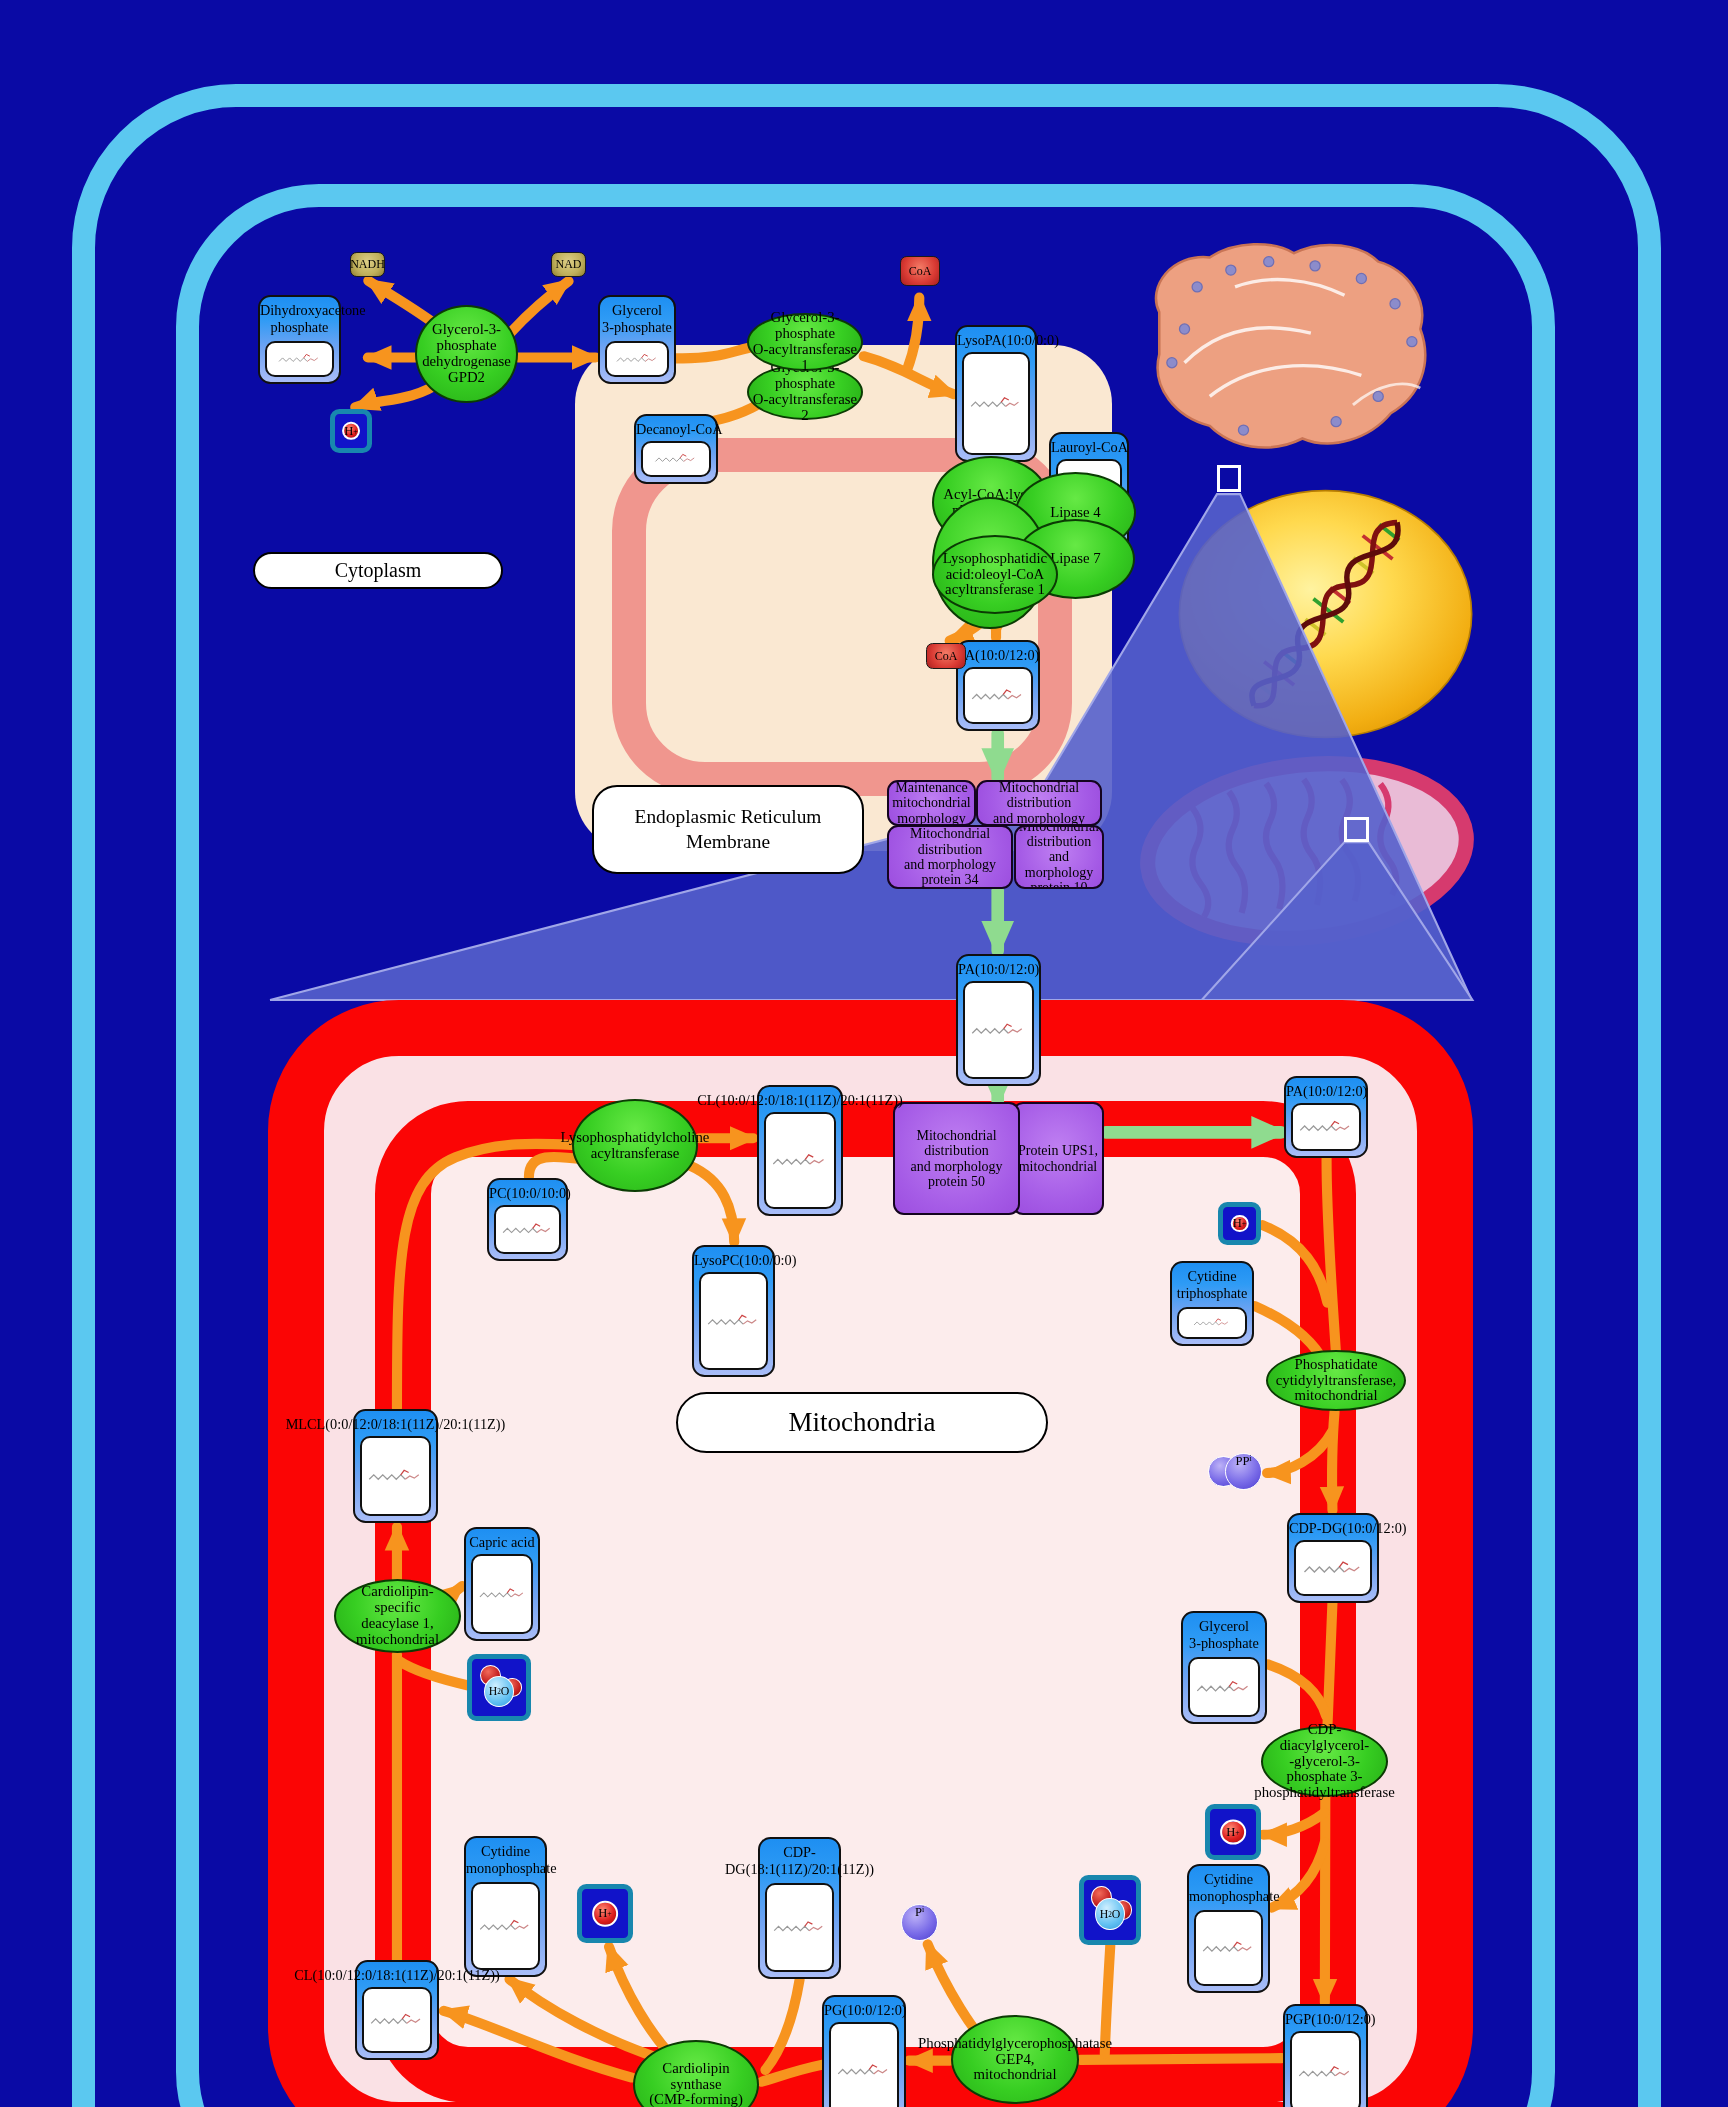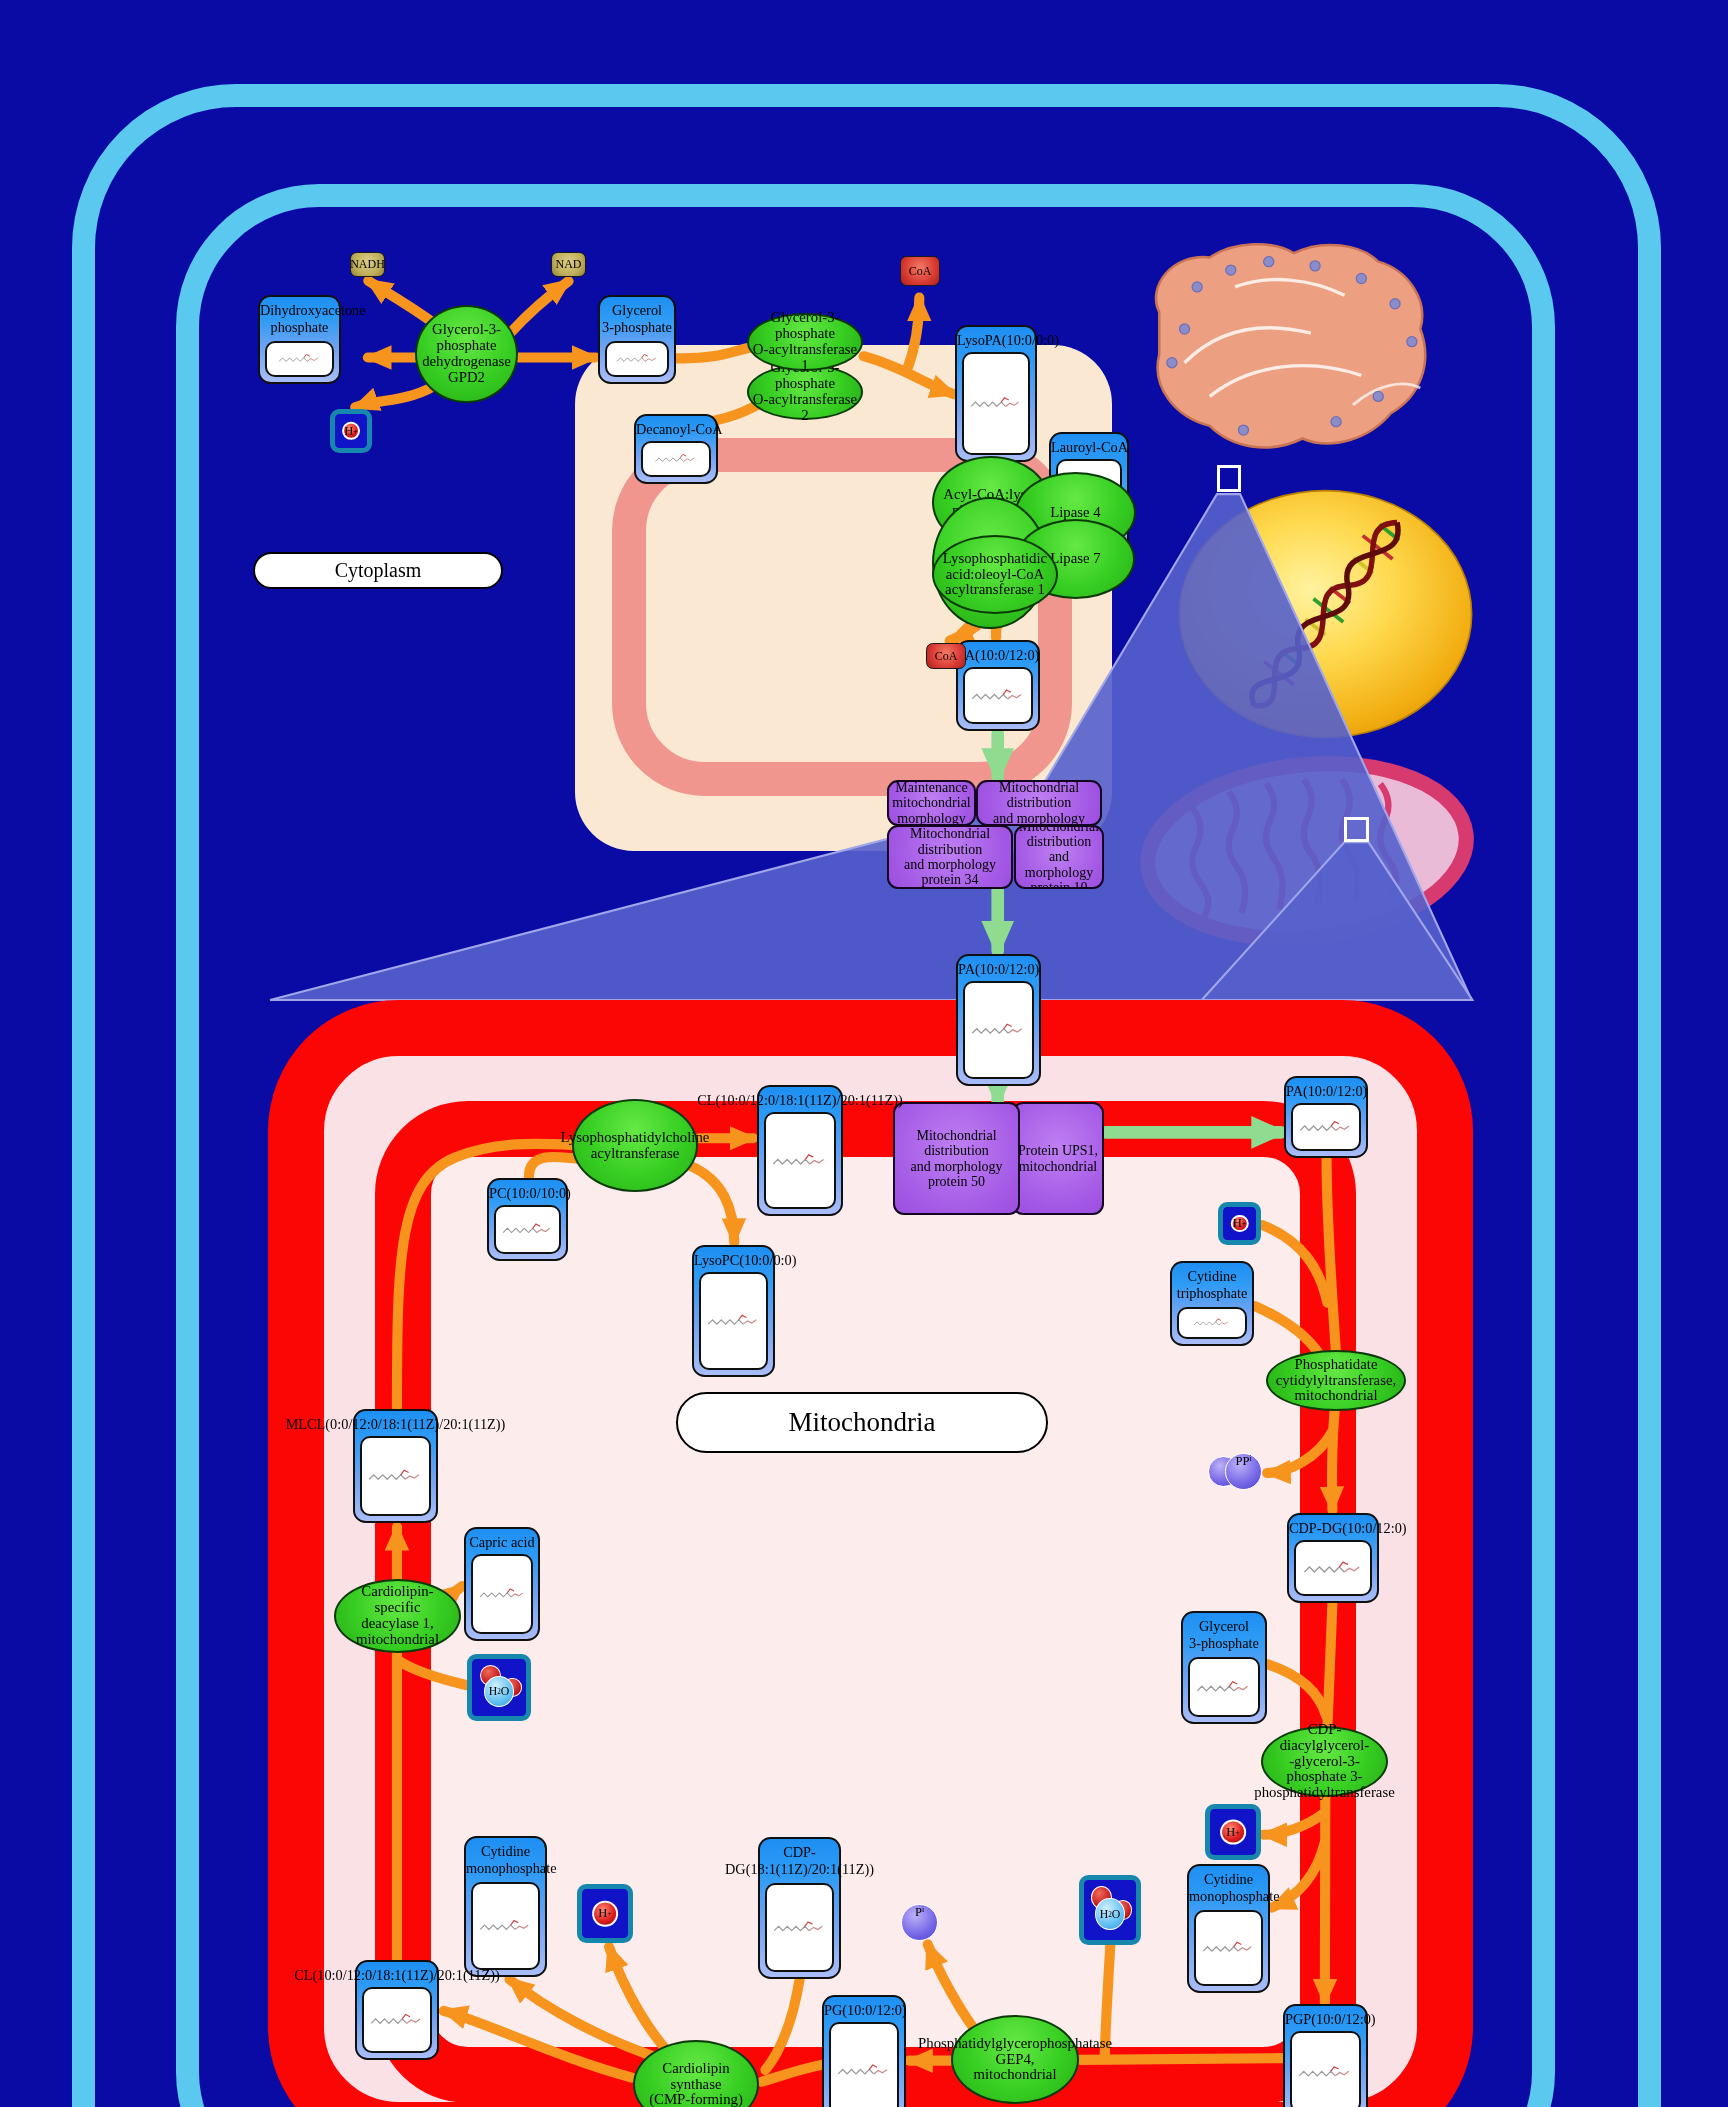--- a/index.html
+++ b/index.html
@@ -660,18 +660,22 @@
       <div class="phos" style="left: 901px; top: 1904px; width: 37px; height: 37px;">
         <span>P</span>
         <sub>i</sub>
       </div>
     </div>
 
   <div class="layer" id="pills">
     <div class="region-pill" id="pill-cytoplasm" style="left: 253px; top: 552px; width: 250px; height: 37px;">
         <div class="tl">Cytoplasm</div>
       </div>
+    <div class="region-pill" id="pill-er" style="left: 592px; top: 785px; width: 272px; height: 89px;">
+        <div class="tl">Endoplasmic Reticulum</div>
+        <div class="tl">Membrane</div>
+      </div>
     <div class="region-pill" id="pill-mitochondria" style="left: 676px; top: 1392px; width: 372px; height: 61px;">
         <div class="tl">Mitochondria</div>
       </div>
   </div>
 </div>
 
 
 </body></html>

